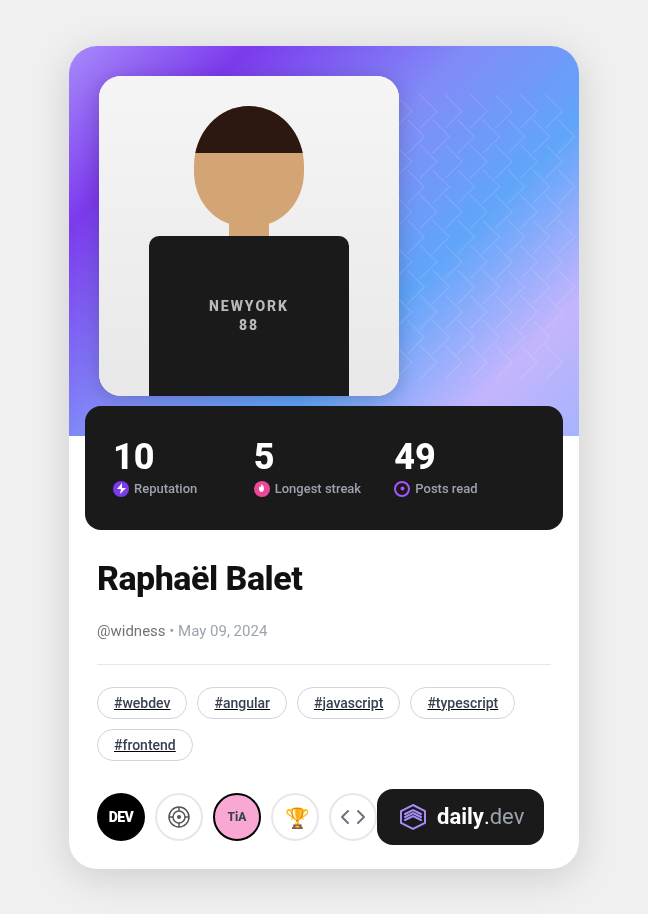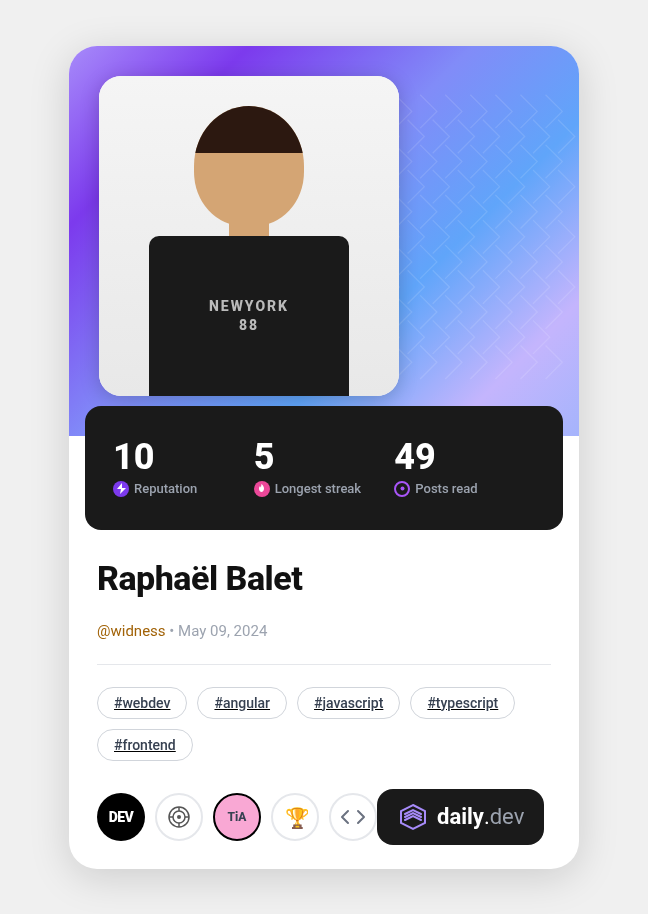--- a/index.html
+++ b/index.html
@@ -206,21 +206,21 @@
       letter-spacing: -0.5px;
     }
 
     .user-meta {
       color: #9ca3af;
       font-size: 15px;
       margin-bottom: 24px;
     }
 
     .user-meta .username {
-      color: #a16207;
+      color: #737373;
       margin-top: 22px;
     }
 
     .divider {
       height: 1px;
       background: #e5e7eb;
       margin-bottom: 22px;
     }
 
     .tags-section {

